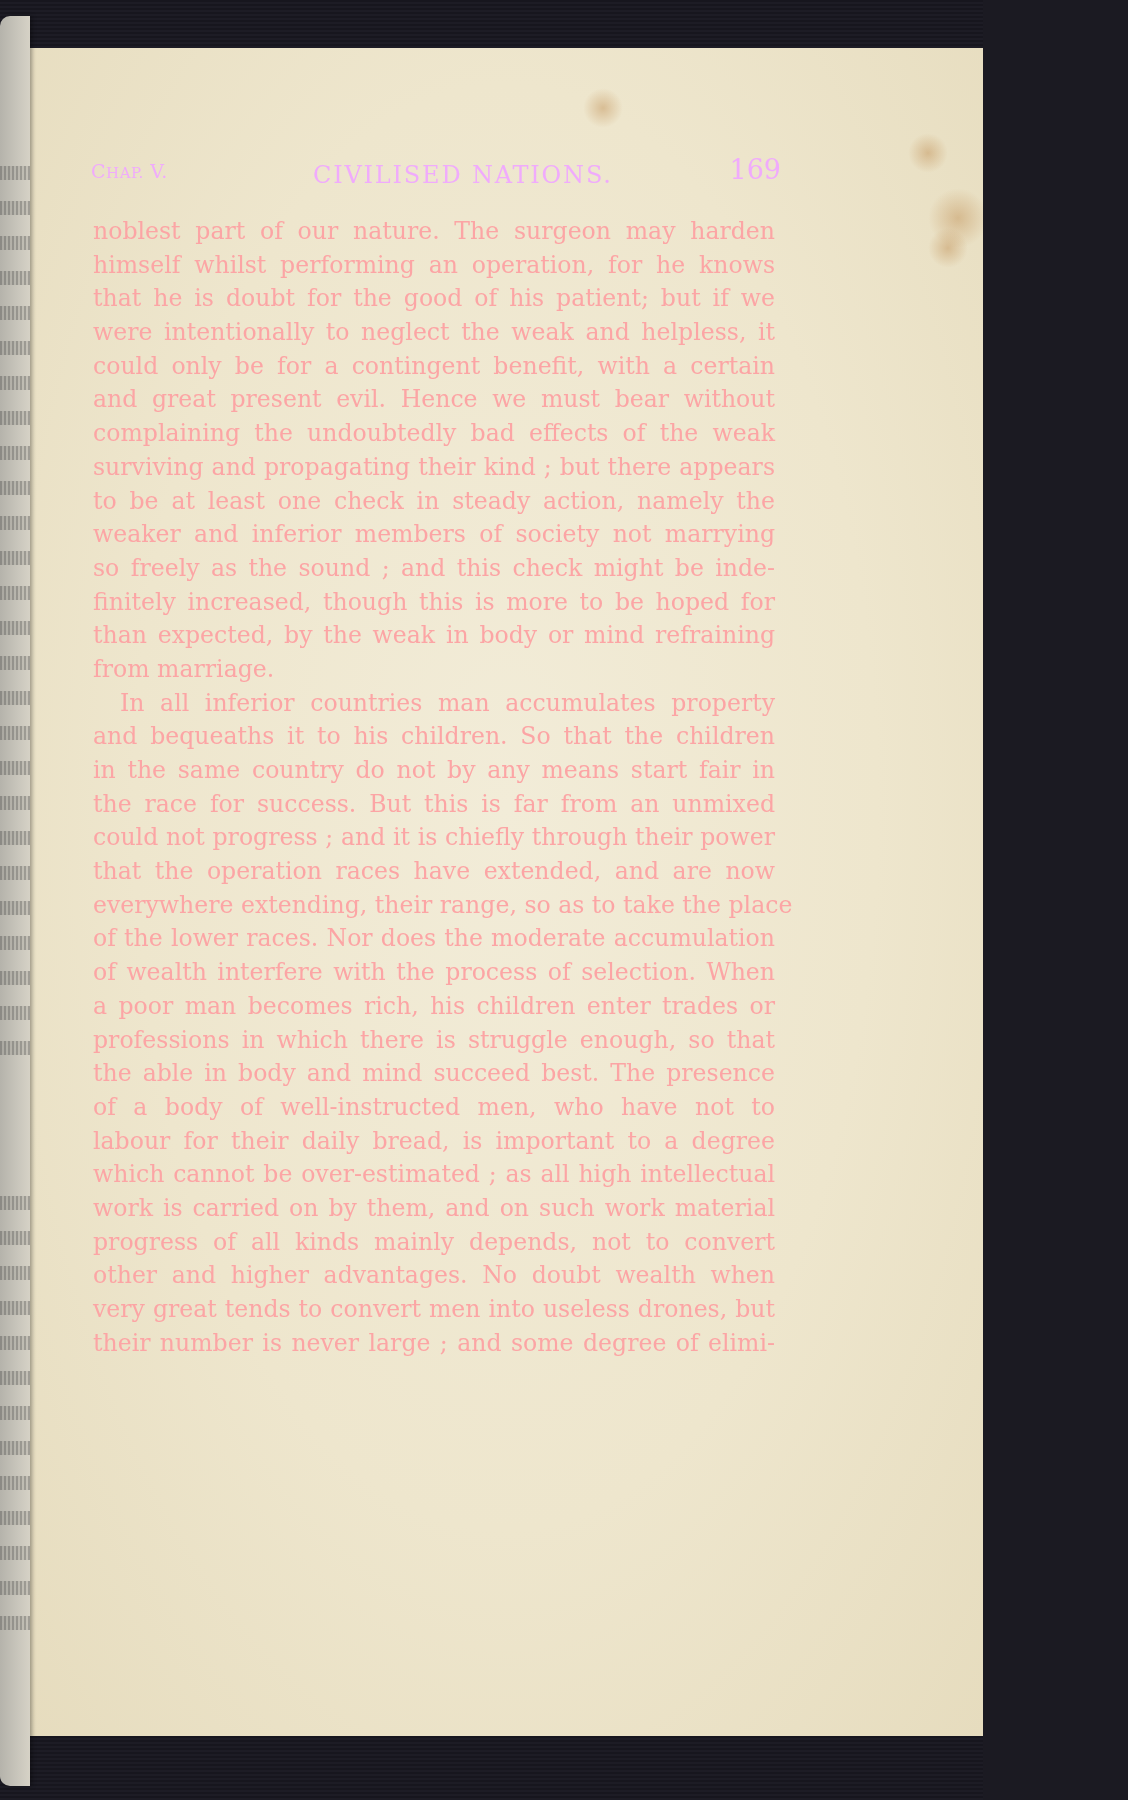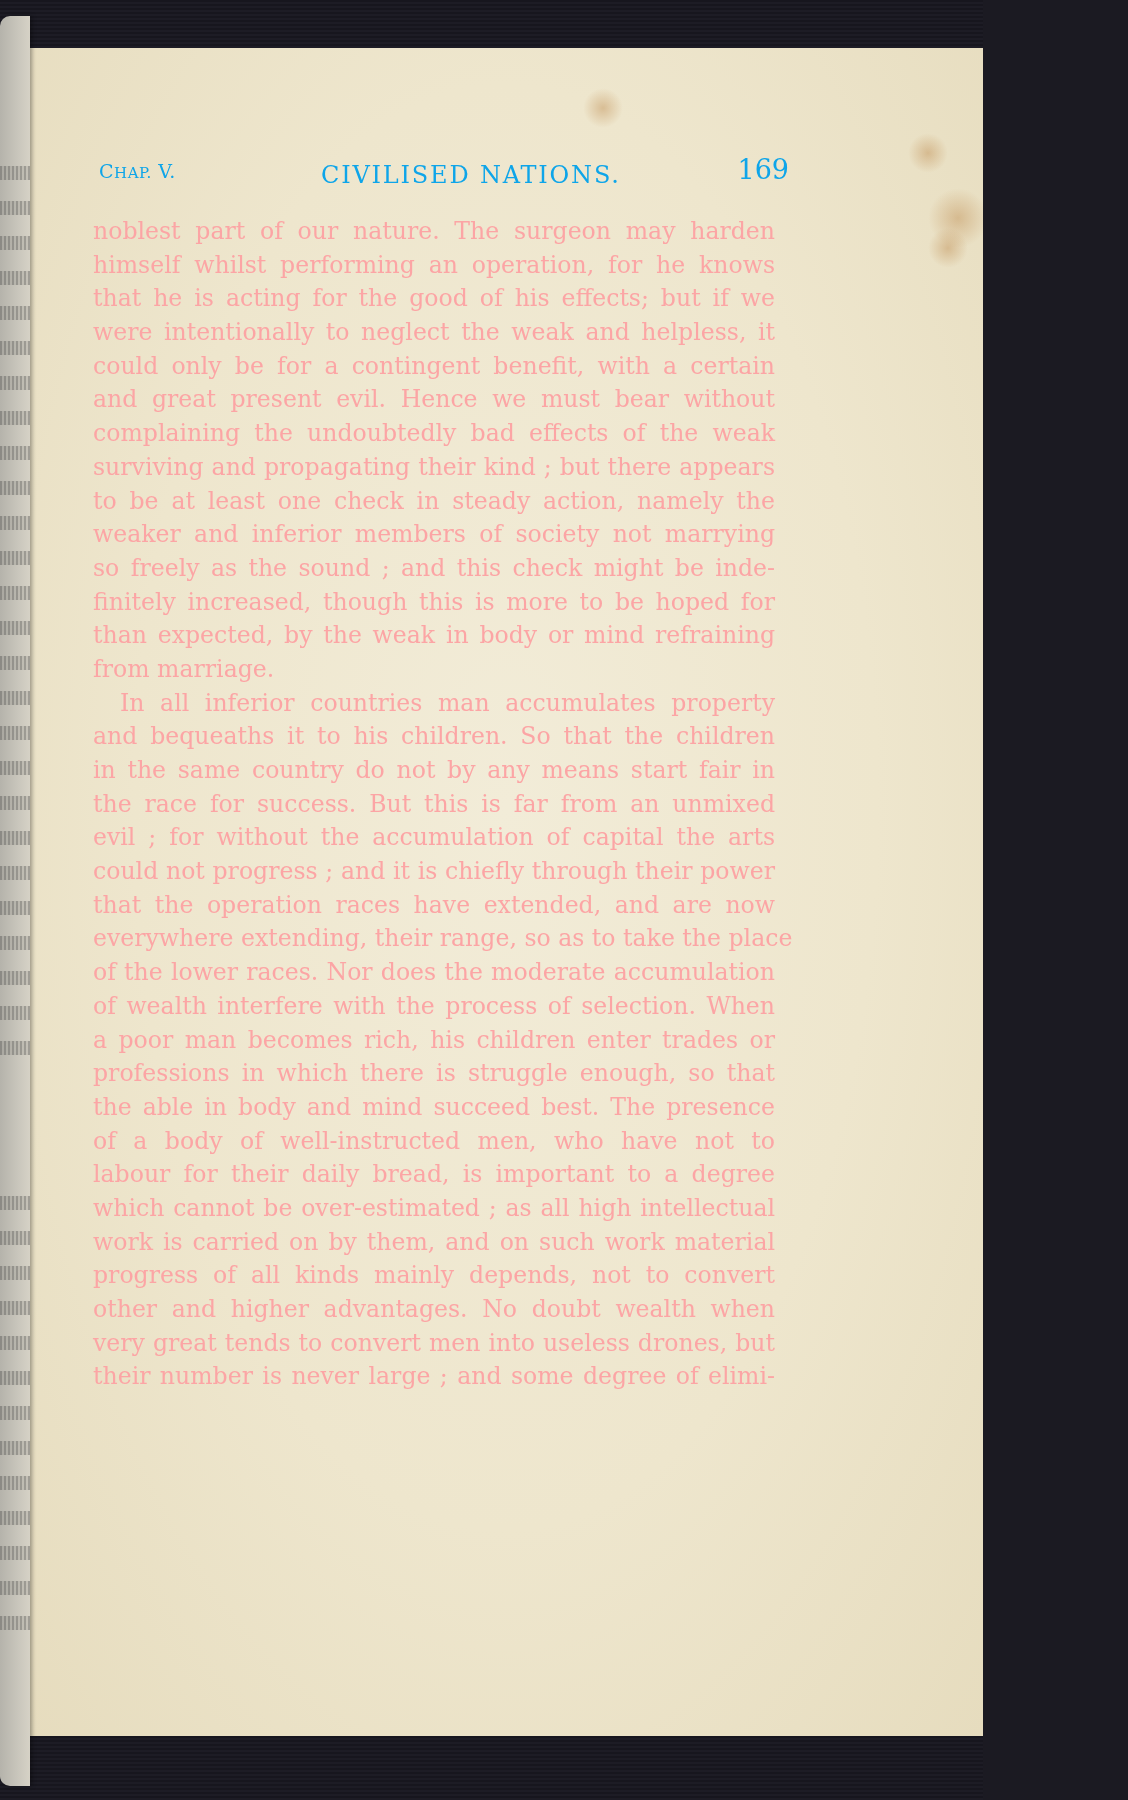--- a/index.html
+++ b/index.html
@@ -29,22 +29,21 @@
     box-shadow: 2px 0 4px rgba(0,0,0,0.35);
     overflow: hidden;
   }
   .prev-page-edge .bleed {
     position: absolute; left: 0; width: 30px; height: 14px;
     background: repeating-linear-gradient(90deg, rgba(60,60,60,0.35) 0 2px, rgba(60,60,60,0.1) 2px 4px);
     filter: blur(0.6px);
   }
   .running-head {
     position: absolute; top: 158px; left: 91px; width: 690px; height: 30px;
-    color: #0ea5e9;
-    margin-left: 8px;
+    color: #f0abfc;
   }
   .chap {
     position: absolute; left: 0; top: 2px; font-size: 19px; letter-spacing: 0.5px;
   }
   .chap .sc { font-size: 15px; }
   .title {
     position: absolute; left: 222px; top: 3px; font-size: 24px; letter-spacing: 1.8px;
   }
   .folio {
     position: absolute; right: 0; top: -4px; font-size: 27px;
@@ -120,39 +119,38 @@
 <div class="running-head">
   <span class="chap"><span>C</span><span class="sc">HAP.</span> <span>V.</span></span>
   <span class="title">CIVILISED NATIONS.</span>
   <span class="folio">169</span>
 </div>
 
 <div class="body-text" id="body-text">
     <div>
       <span class="line">noblest part of our nature. The surgeon may harden</span>
       <span class="line">himself whilst performing an operation, for he knows</span>
-      <span class="line">that he is acting for the good of his effects; but if we</span>
+      <span class="line">that he is doubt for the good of his patient; but if we</span>
       <span class="line">were intentionally to neglect the weak and helpless, it</span>
       <span class="line">could only be for a contingent benefit, with a certain</span>
       <span class="line">and great present evil. Hence we must bear without</span>
       <span class="line">complaining the undoubtedly bad effects of the weak</span>
       <span class="line">surviving and propagating their kind ; but there appears</span>
       <span class="line">to be at least one check in steady action, namely the</span>
       <span class="line">weaker and inferior members of society not marrying</span>
       <span class="line">so freely as the sound ; and this check might be inde-</span>
       <span class="line">finitely increased, though this is more to be hoped for</span>
       <span class="line">than expected, by the weak in body or mind refraining</span>
       <span class="line last">from marriage.</span>
     </div>
     <div>
       <span class="line indent">In all inferior countries man accumulates property</span>
       <span class="line">and bequeaths it to his children. So that the children</span>
       <span class="line">in the same country do not by any means start fair in</span>
       <span class="line">the race for success. But this is far from an unmixed</span>
-      <span class="line">evil ; for without the accumulation of capital the arts</span>
       <span class="line">could not progress ; and it is chiefly through their power</span>
       <span class="line">that the operation races have extended, and are now</span>
       <span class="line">everywhere extending, their range, so as to take the place</span>
       <span class="line">of the lower races. Nor does the moderate accumulation</span>
       <span class="line">of wealth interfere with the process of selection. When</span>
       <span class="line">a poor man becomes rich, his children enter trades or</span>
       <span class="line">professions in which there is struggle enough, so that</span>
       <span class="line">the able in body and mind succeed best. The presence</span>
       <span class="line">of a body of well-instructed men, who have not to</span>
       <span class="line">labour for their daily bread, is important to a degree</span>

